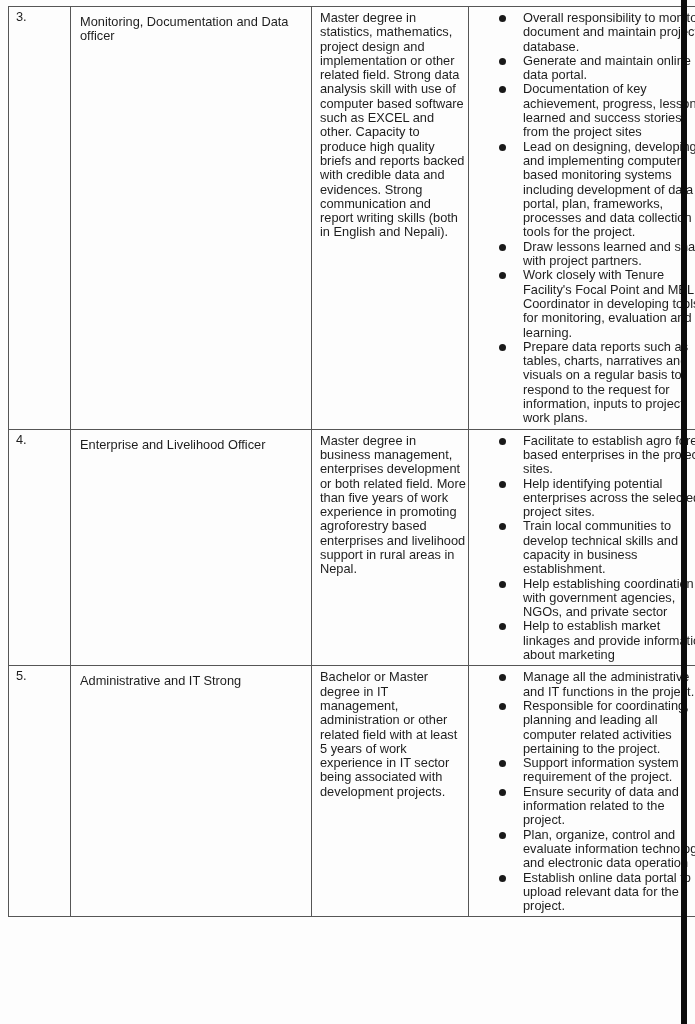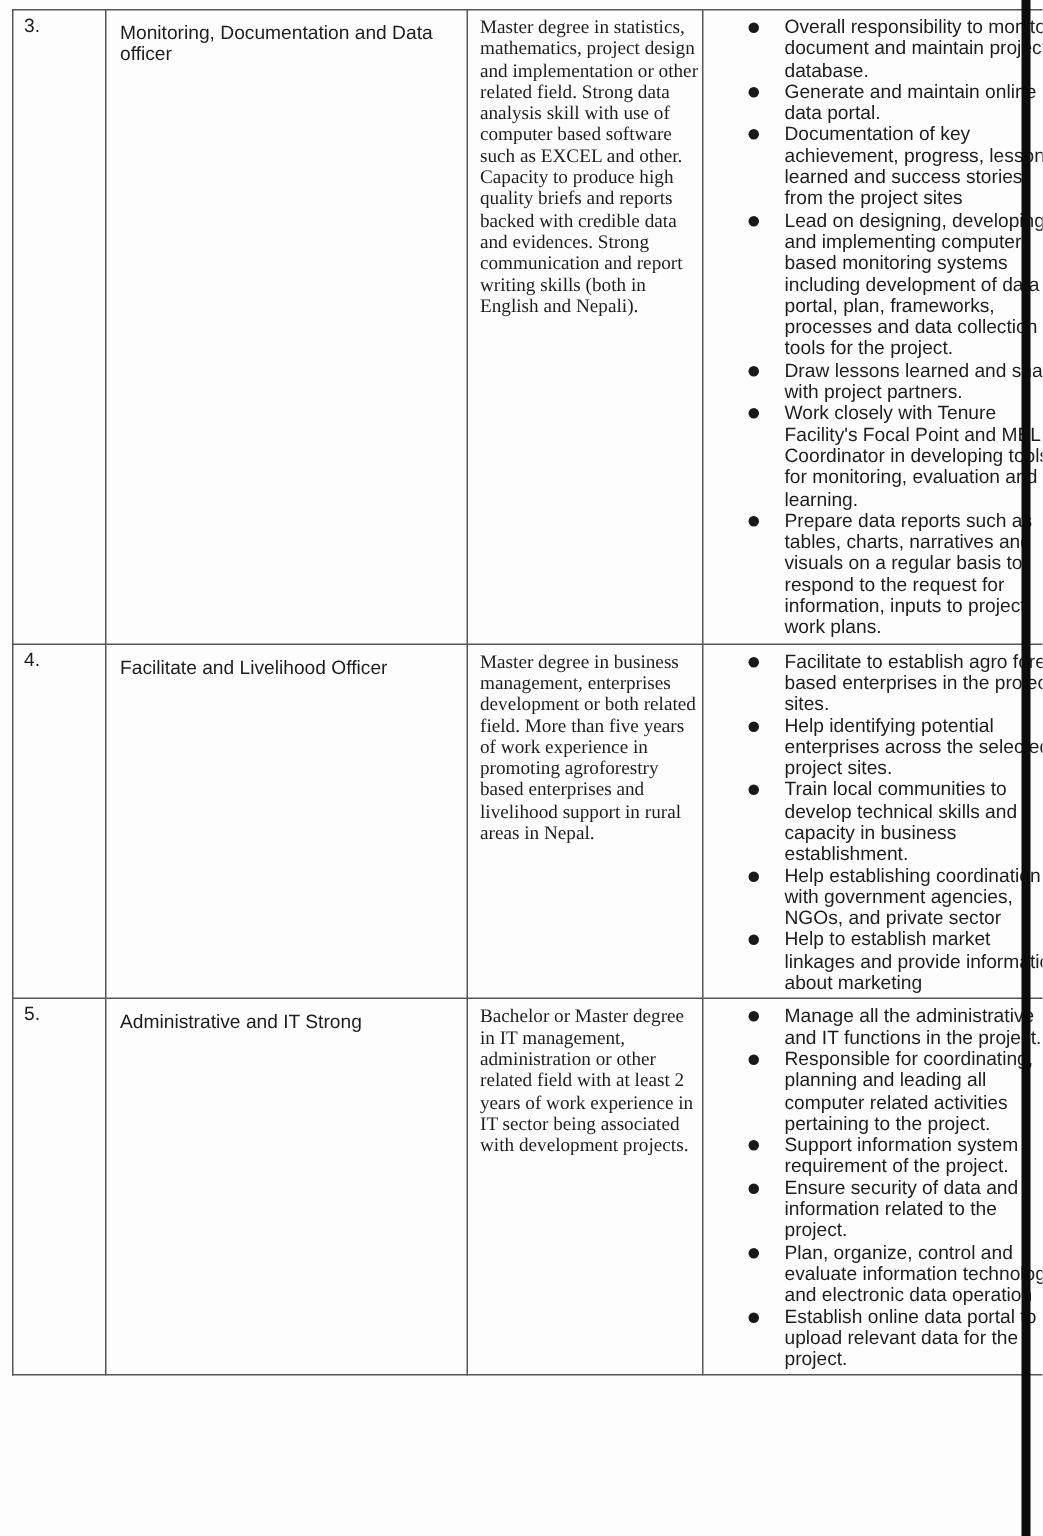--- a/index.html
+++ b/index.html
@@ -24,21 +24,21 @@
   }
   td {
     border: 1px solid #565656;
     vertical-align: top;
     font-size: 12.8px;
     line-height: 14.3px;
     overflow: hidden;
   }
   .c-num   { padding: 3px 4px 2px 7px; }
   .c-title { padding: 8px 8px 4px 9px; }
-  .c-qual  { padding: 4px 2px 4px 8px; font-family: Liberation Serif, serif; }
+  .c-qual  { padding: 4px 2px 4px 8px; }
   .c-resp  { padding: 4px 0 3px 0; }
   ul.bullets { list-style: none; margin: 0; padding: 0; }
   ul.bullets li { display: flex; align-items: flex-start; }
   .dot {
     flex: 0 0 auto;
     width: 7px; height: 7px;
     border-radius: 50%;
     background: #191919;
     margin: 4px 0 0 30px;
   }
@@ -107,21 +107,21 @@
               </li>
             </ul>
         </td>
       </tr>
 
       <tr>
         <td class="c-num">
           <span>4.</span>
         </td>
         <td class="c-title">
-          <span>Facilitate and Livelihood Officer</span>
+          <span>Enterprise and Livelihood Officer</span>
         </td>
         <td class="c-qual">
           <span>Master degree in business management, enterprises development or both related field. More than five years of work experience in promoting agroforestry based enterprises and livelihood support in rural areas in Nepal.</span>
         </td>
         <td class="c-resp">
           <ul class="bullets">
               <li>
                 <span class="dot"></span>
                 <span class="li-text">Facilitate to establish agro forest based enterprises in the project sites.</span>
               </li>
@@ -146,21 +146,21 @@
       </tr>
 
       <tr>
         <td class="c-num">
           <span>5.</span>
         </td>
         <td class="c-title">
           <span>Administrative and IT Strong</span>
         </td>
         <td class="c-qual">
-          <span>Bachelor or Master degree in IT management, administration or other related field with at least 2 years of work experience in IT sector being associated with development projects.</span>
+          <span>Bachelor or Master degree in IT management, administration or other related field with at least 5 years of work experience in IT sector being associated with development projects.</span>
         </td>
         <td class="c-resp">
           <ul class="bullets">
               <li>
                 <span class="dot"></span>
                 <span class="li-text">Manage all the administrative and IT functions in the project.</span>
               </li>
               <li>
                 <span class="dot"></span>
                 <span class="li-text">Responsible for coordinating, planning and leading all computer related activities pertaining to the project.</span>

